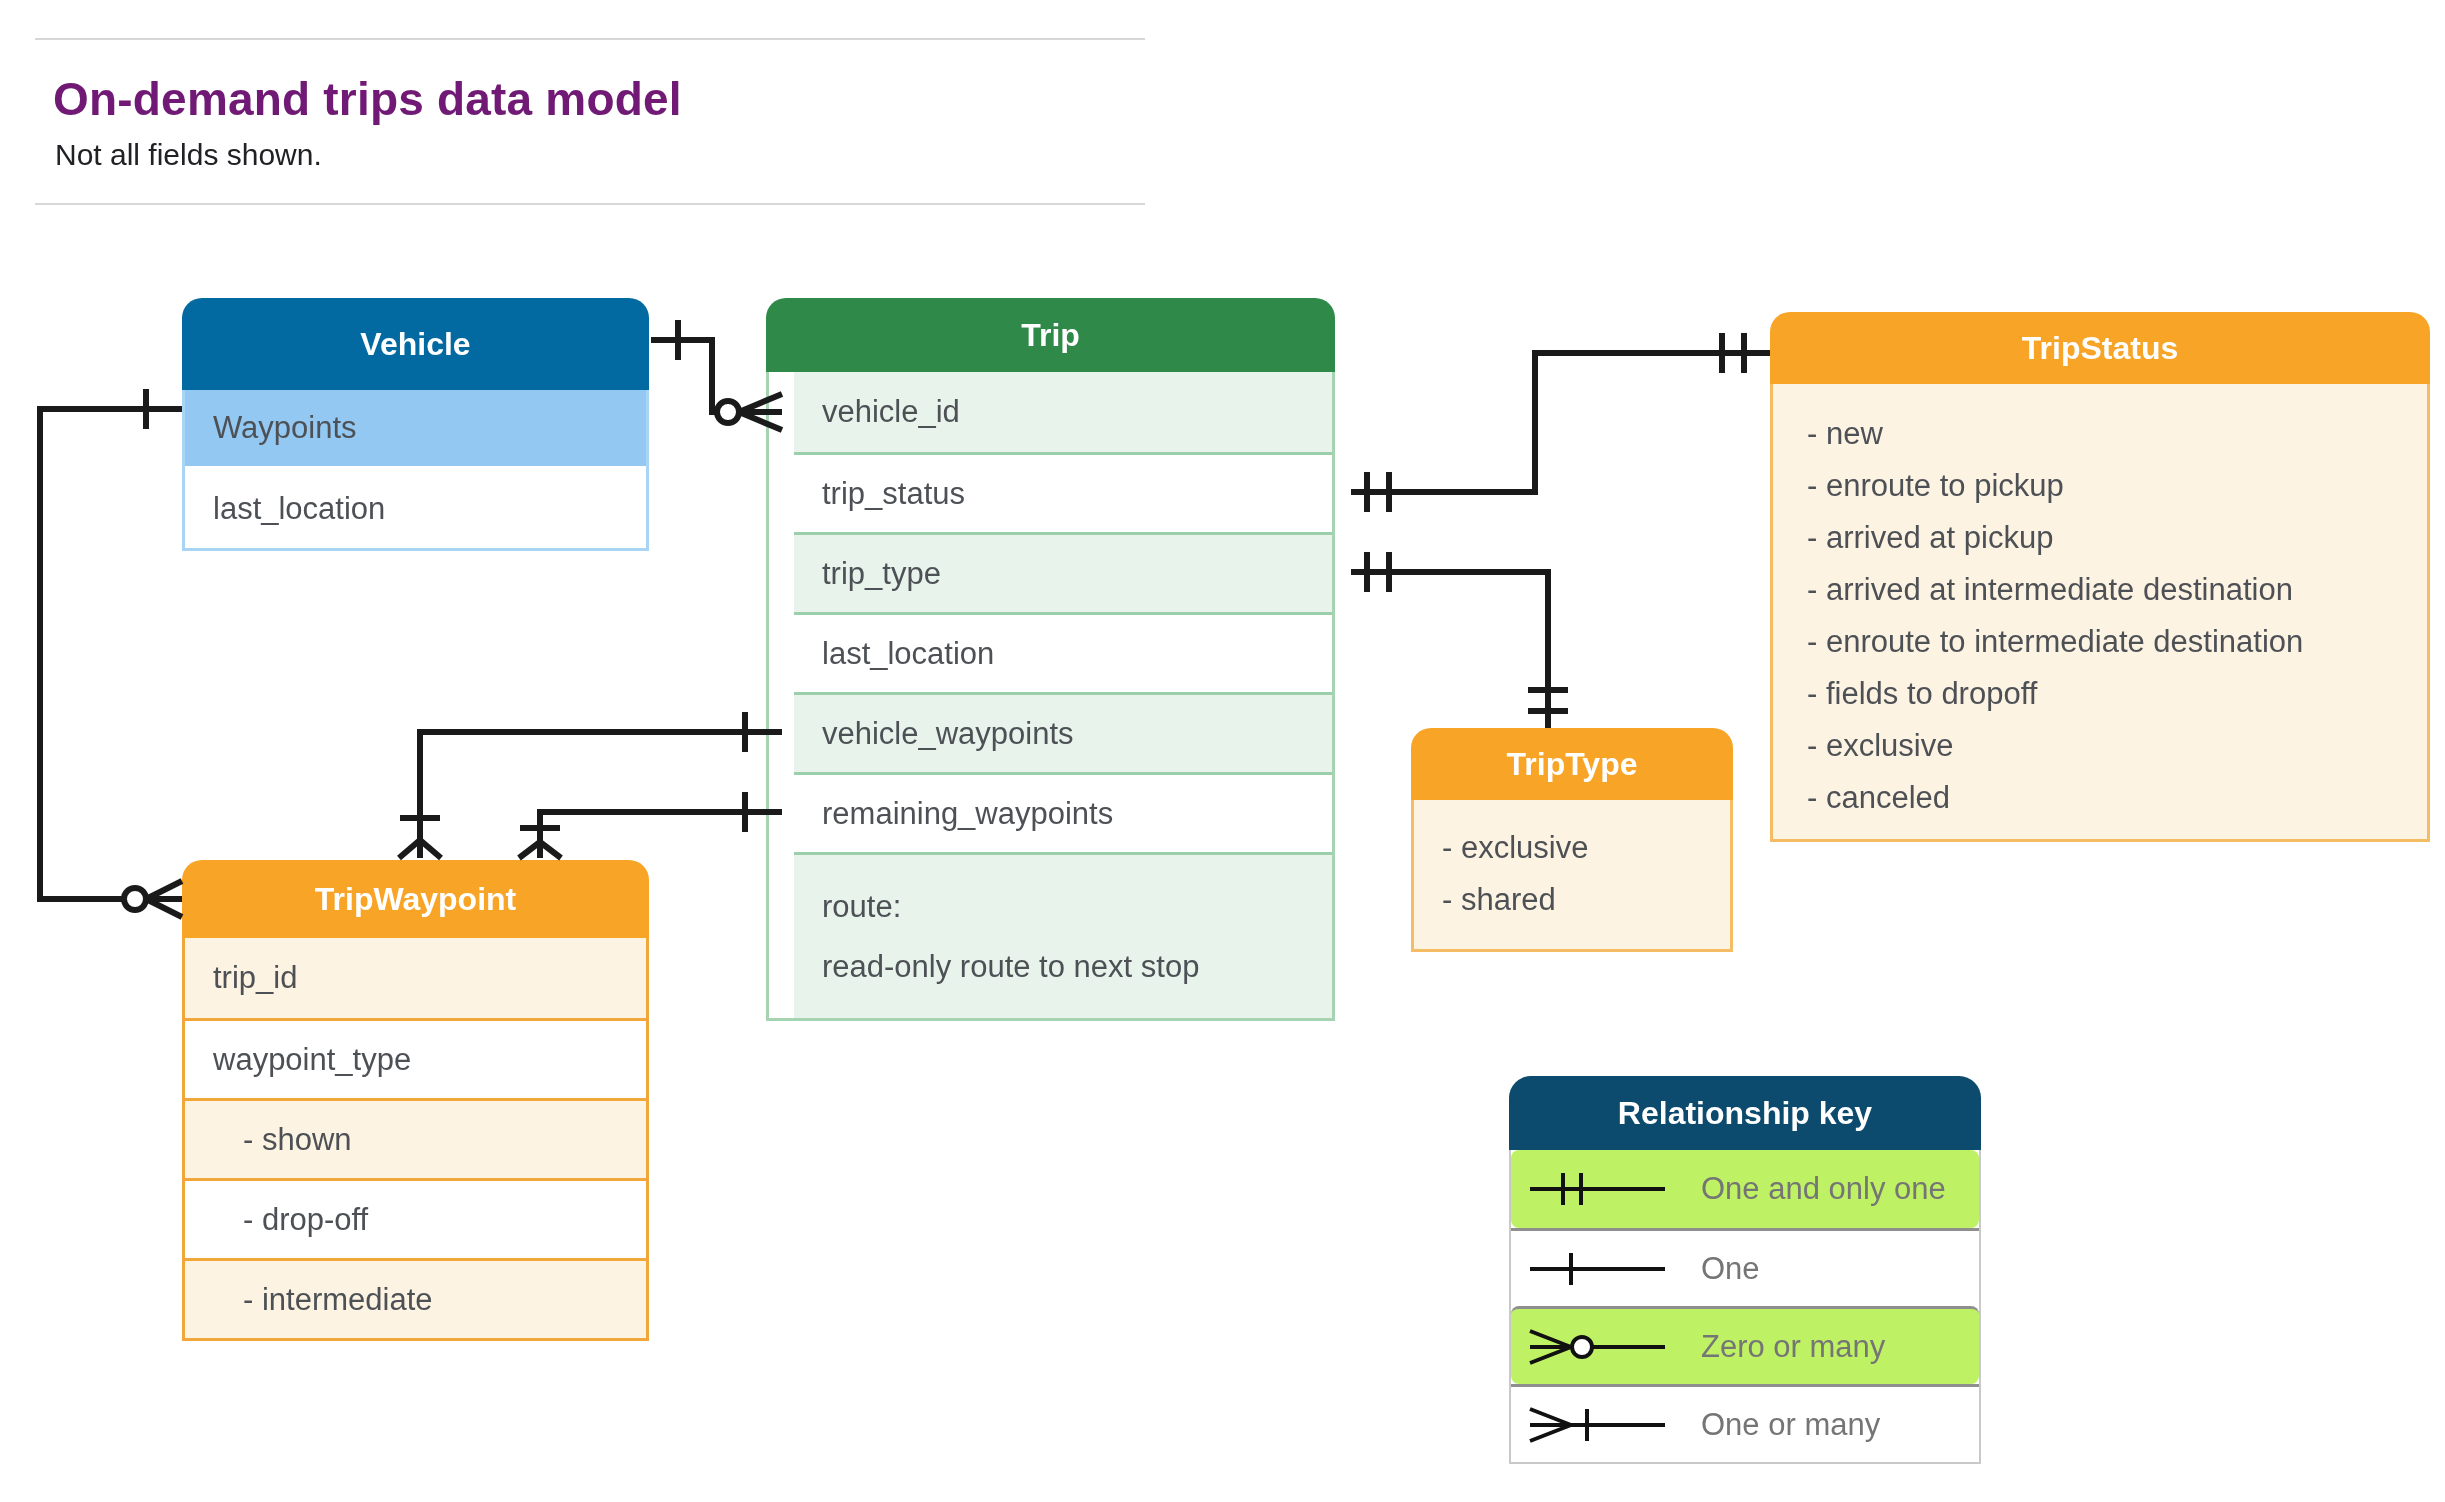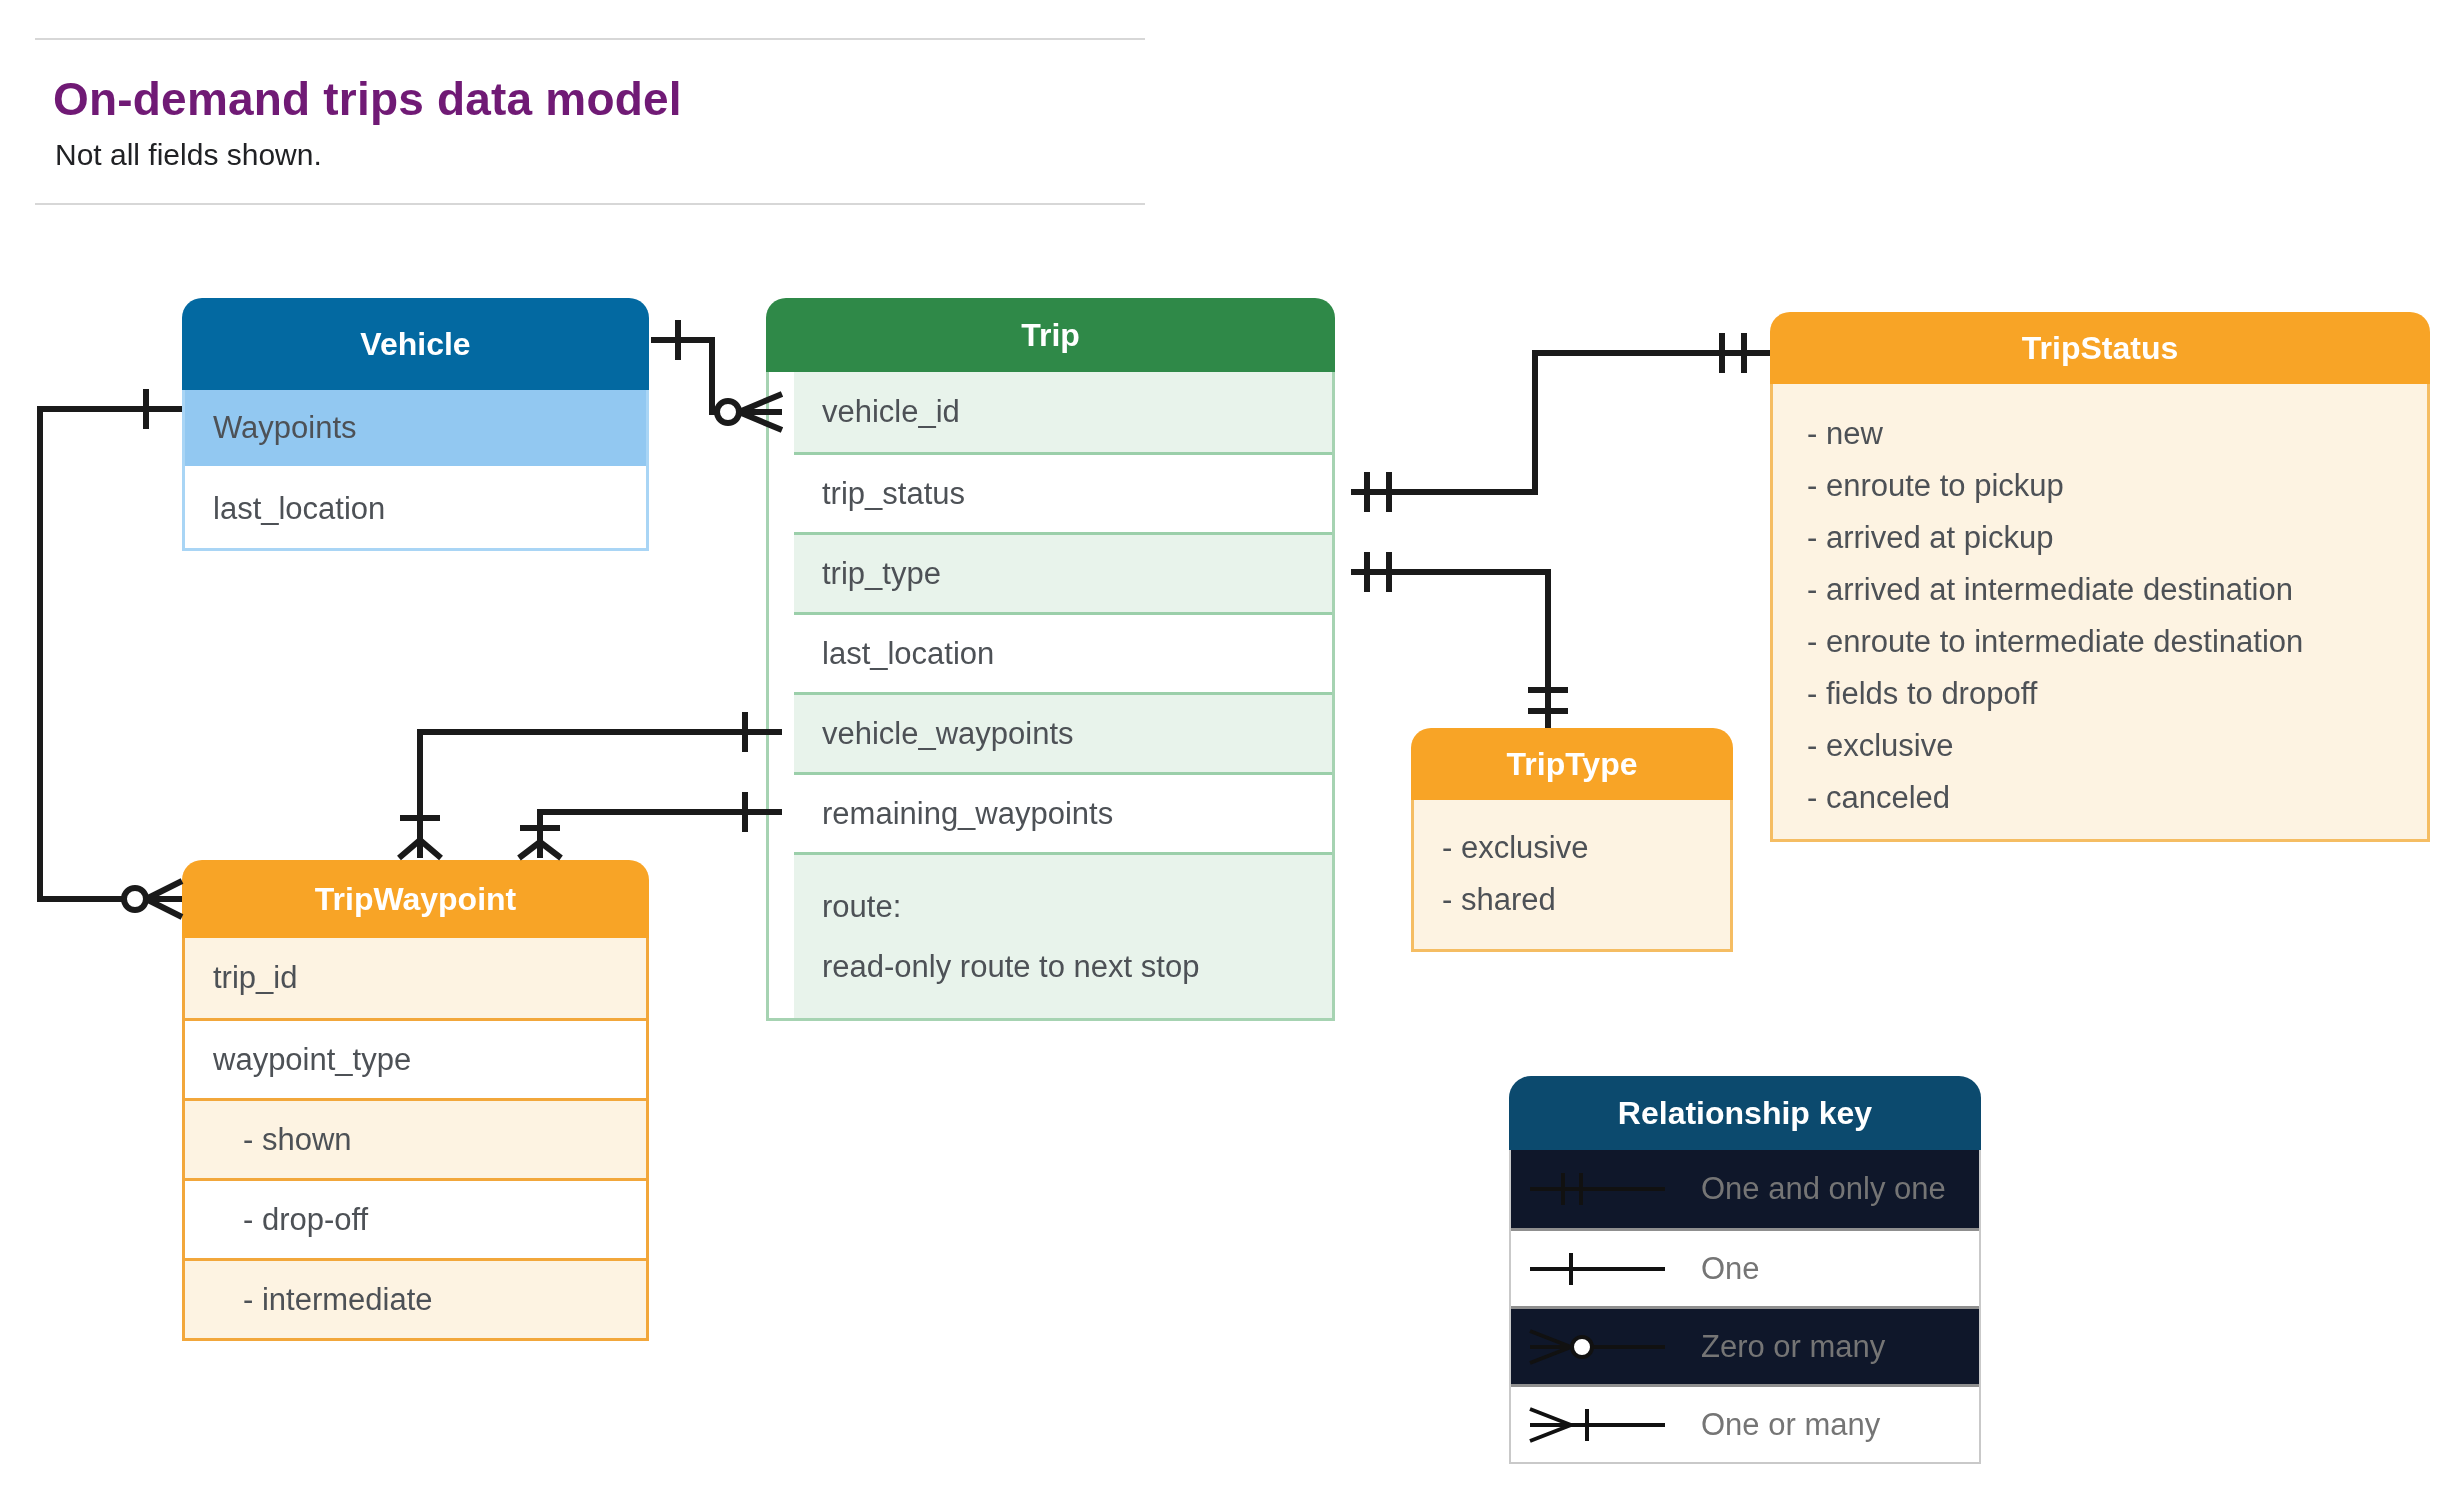--- a/index.html
+++ b/index.html
@@ -57,21 +57,21 @@
   .tripwaypoint .row + .row { border-top:3px solid #f2a73b; }
   .tripwaypoint .row.tint { background:#fdf3e2; }
 
   
   .legend .ehead { background:#0c4a6e; height:74px; border-radius:22px 22px 0 0; }
   .legend .ebody { border:2px solid #c9c9c9; border-top:none; background:#fff; }
   .legend .lrow {
     box-sizing:border-box; height:78px; display:flex; align-items:center; padding-left:14px;
   }
   .legend .lrow + .lrow { border-top:3px solid #8f8f8f; }
-  .legend .lrow.tint { background:#0f172a; }
+  .legend .lrow.tint { background:#bef264;border-radius:8px; }
   .legend .lrow .sym { flex:0 0 150px; }
   .legend .lrow .lbl { font-size:31px; color:#757575; margin-left:26px; }
 
   .wires { position:absolute; left:0; top:0; pointer-events:none; }
 </style>
 </head>
 <body>
 
 <div class="canvas">
 

